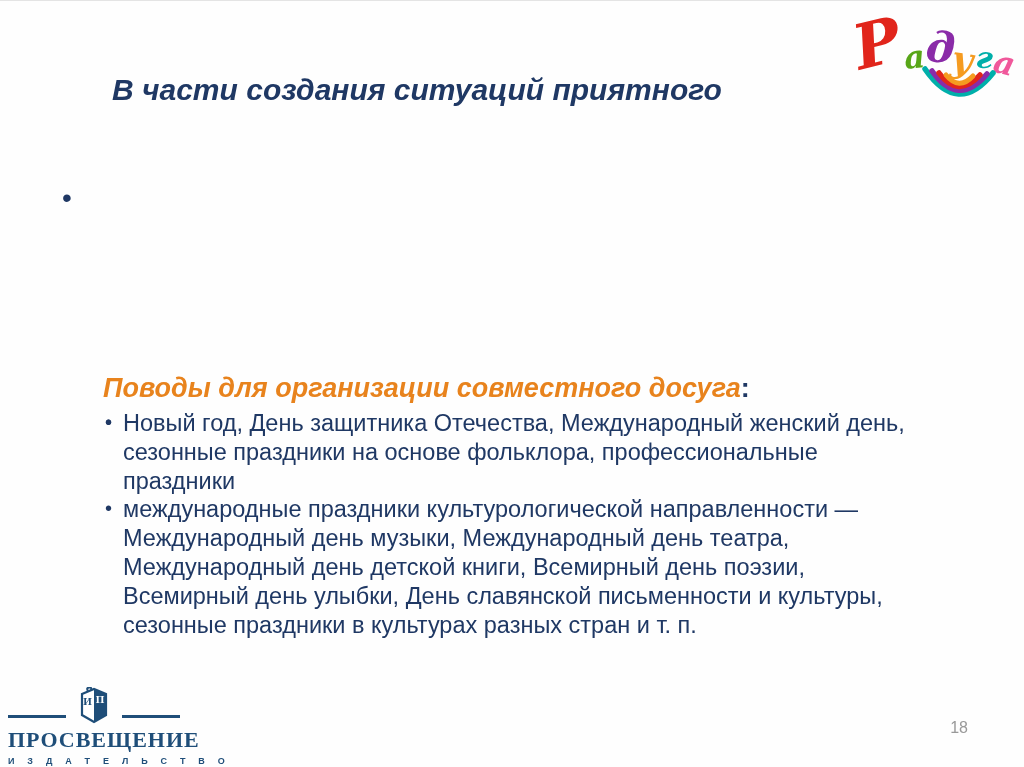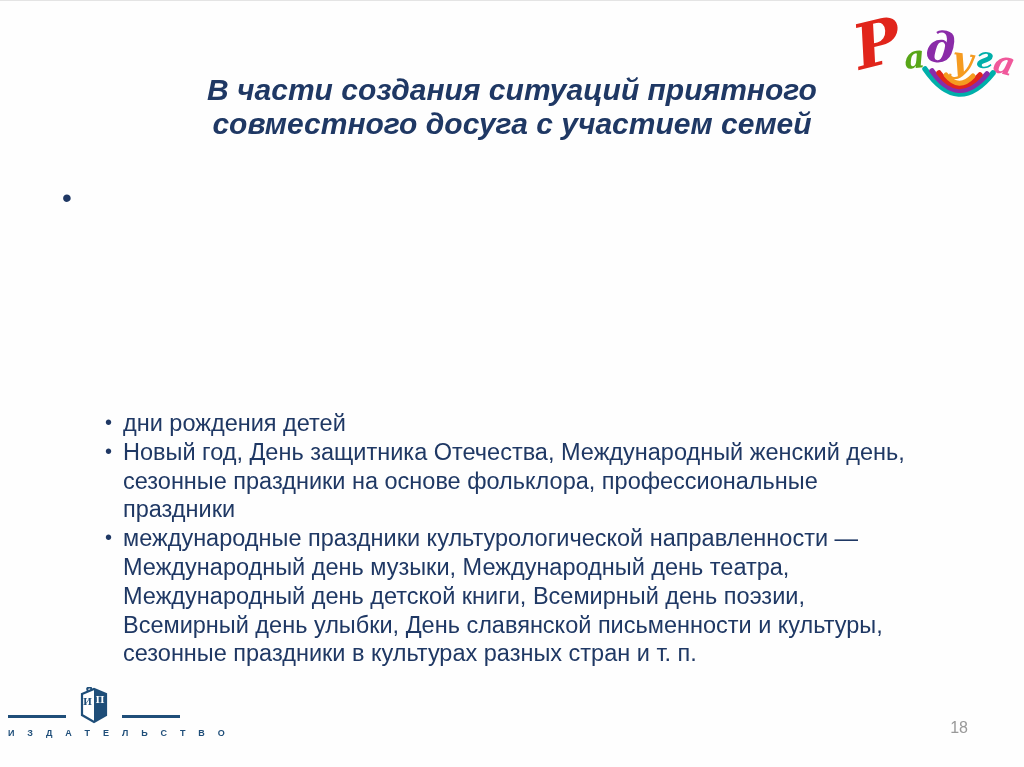--- a/index.html
+++ b/index.html
@@ -25,21 +25,21 @@
   .lt.l1{left:56px;top:38px;font-size:32px;transform:rotate(-6deg);}
   .lt.l2{left:78px;top:24px;font-size:42px;transform:rotate(4deg);}
   .lt.l3{left:104px;top:38px;font-size:36px;transform:rotate(9deg);}
   .lt.l4{left:128px;top:40px;font-size:30px;transform:rotate(6deg);}
   .lt.l5{left:146px;top:44px;font-size:32px;transform:rotate(14deg);}
   .raduga svg{position:absolute;left:74px;top:60px;}
 
   
   .title{
     position:absolute;top:72px;left:112px;width:800px;
-    text-align:center;
+    text-align:left;
     font-size:30px;font-weight:bold;font-style:italic;
     line-height:34px;
   }
 
   
   .main-list{position:absolute;top:180px;left:60px;width:872px;margin:0;padding:0;list-style:none;}
   .main-list li{position:relative;padding-left:42px;font-size:31px;line-height:37px;}
   .main-list .blt{position:absolute;left:2px;top:-2px;font-size:28px;}
 
   
@@ -90,34 +90,35 @@
     <svg width="76" height="46" viewBox="0 0 76 46">
       <path d="M 3 6 Q 36 54 71 10" fill="none" stroke="#00afaa" stroke-width="5.5" stroke-linecap="round"></path>
       <path d="M 10 8 Q 36 45 65 11" fill="none" stroke="#8a2ba8" stroke-width="5.5" stroke-linecap="round"></path>
       <path d="M 17 10 Q 36 36 58 12" fill="none" stroke="#e1251b" stroke-width="5.5" stroke-linecap="round"></path>
       <path d="M 24 12 Q 37 28 51 13" fill="none" stroke="#f59b20" stroke-width="5" stroke-linecap="round"></path>
     </svg>
   </div>
 
   <div class="title" style="color: rgb(31, 56, 100);">
     <div>В части создания ситуаций приятного</div>
-    <div>совместного досуга с участием семей</div>
   </div>
 
   <ul class="main-list" style="color: rgb(31, 56, 100);">
     <li>
       <span class="blt">•</span>
     </li>
   </ul>
 
+  <div class="sub-heading">
+    <span style="color: rgb(232, 131, 29);">Поводы для организации совместного досуга</span><span class="colon" style="color: rgb(31, 56, 100);">:</span>
+  </div>
 
   <ul class="sub-list" style="color: rgb(31, 56, 100);">
     <li>
       <span class="blt">•</span>
-      <span>дни рождения детей</span>
     </li>
     <li>
       <span class="blt">•</span>
       <span>Новый год, День защитника Отечества, Международный женский день, сезонные праздники на основе фольклора, профессиональные праздники</span>
     </li>
     <li>
       <span class="blt">•</span>
       <span>международные праздники культурологической направленности — Международный день музыки, Международный день театра, Международный день детской книги, Всемирный день поэзии, Всемирный день улыбки, День славянской письменности и культуры, сезонные праздники в культурах разных стран и т. п.</span>
     </li>
   </ul>
@@ -127,18 +128,19 @@
       <div class="rule left" style="background-color: rgb(31, 78, 121);"></div>
       <svg class="emblem" width="40" height="38" viewBox="0 0 40 38">
         <path d="M8 7 L20 2 L32 7 L32 28 L20 35 L8 28 Z" fill="#ffffff" stroke="#1f4e79" stroke-width="2.2"></path>
         <path d="M20 2 L32 7 L32 28 L20 35 Z" fill="#1f4e79"></path>
         <path d="M14 4 Q12 1 15 0.5 Q18 0.2 17 3" fill="none" stroke="#1f4e79" stroke-width="2"></path>
         <text x="13.5" y="18" font-family="Liberation Serif, serif" font-size="11" font-weight="bold" fill="#1f4e79" text-anchor="middle">И</text>
         <text x="26" y="16" font-family="Liberation Serif, serif" font-size="11" font-weight="bold" fill="#ffffff" text-anchor="middle">П</text>
       </svg>
       <div class="rule right" style="background-color: rgb(31, 78, 121);"></div>
     </div>
+    <div class="pub-name" style="color: rgb(31, 78, 121);">ПРОСВЕЩЕНИЕ</div>
     <div class="pub-sub" style="color: rgb(31, 78, 121);">И З Д А Т Е Л Ь С Т В О</div>
   </div>
 
   <div class="page-number" style="color: rgb(153, 153, 153);">18</div>
 
 </div>
 
 </body></html>

